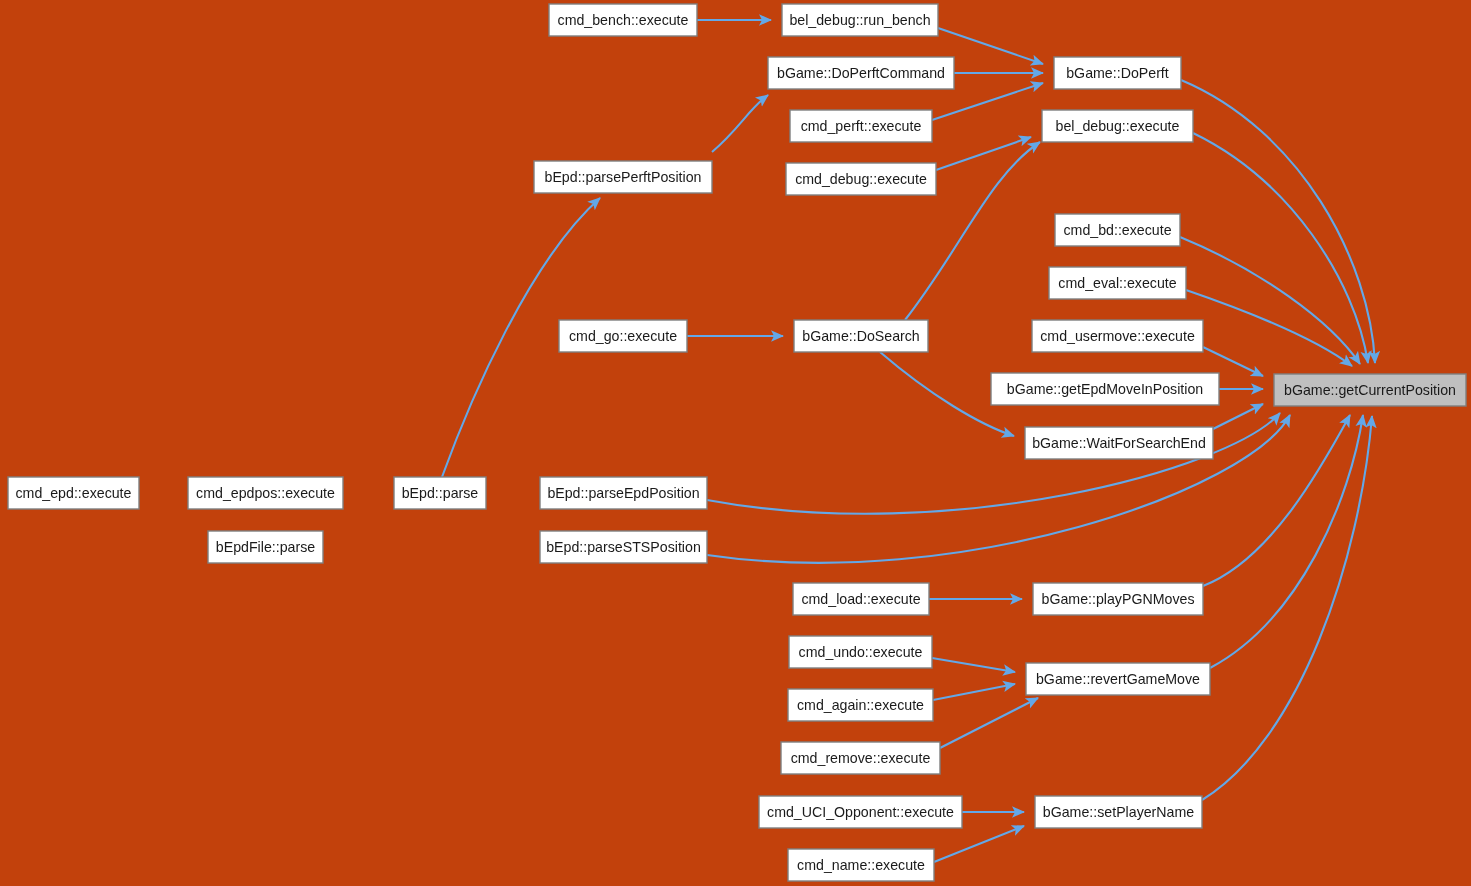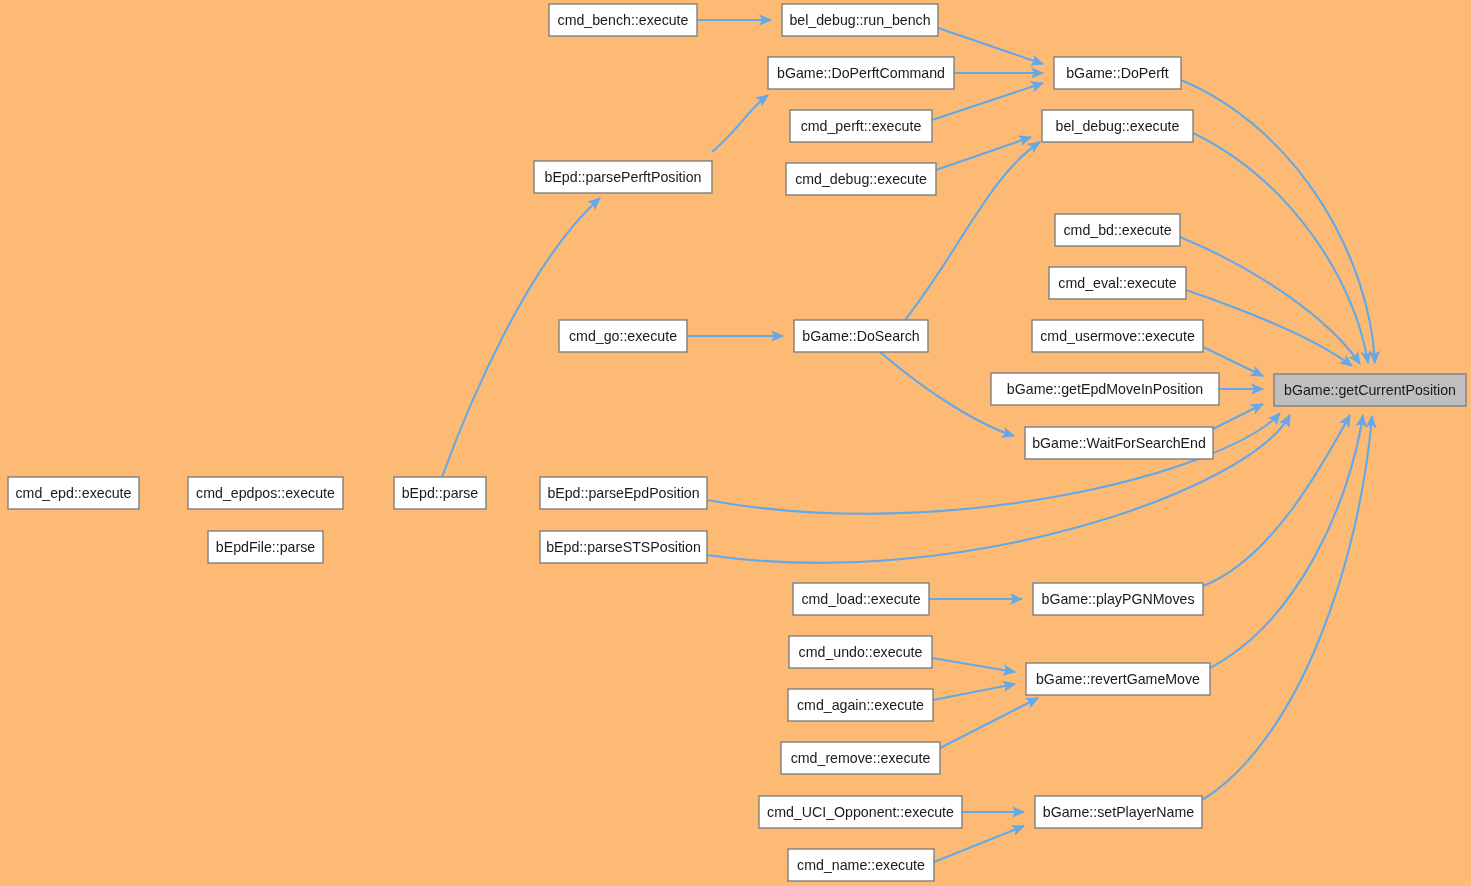--- a/index.html
+++ b/index.html
@@ -4,21 +4,21 @@
 <style>
   html, body {
     margin: 0;
     padding: 0;
     background: #000000;
   }
   #graph-root {
     position: relative;
     width: 1471px;
     height: 886px;
-    background: #fdba74;
+    background: #c2410c;
     overflow: hidden;
     font-family: "Liberation Sans", sans-serif;
   }
   svg.graph-svg {
     position: absolute;
     left: 0;
     top: 0;
     width: 1471px;
     height: 886px;
     display: block;

